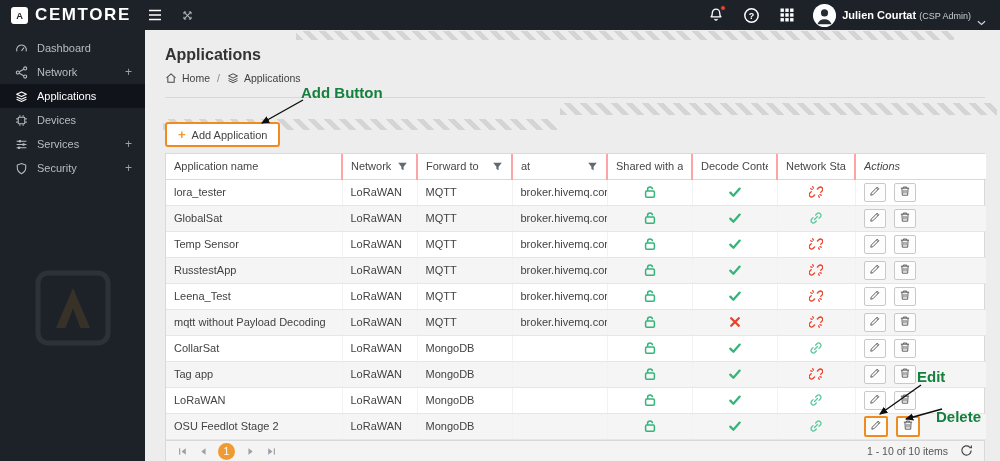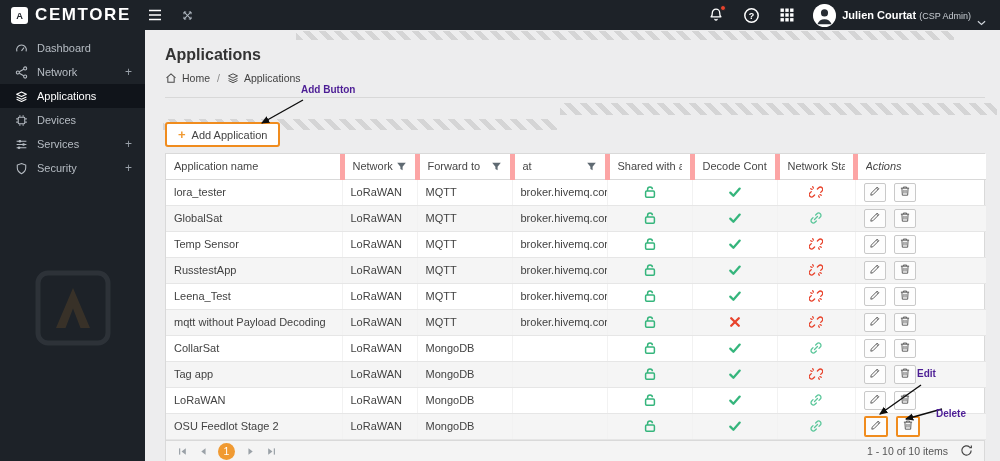--- a/index.html
+++ b/index.html
@@ -50,21 +50,21 @@
   .bc-ic svg{width:12px;height:12px;}
   .bc-sep{color:#888;margin:0 2px;}
 
   .toolbar{margin-top:24px;margin-bottom:6px;position:relative;z-index:2;}
   .add-btn{display:inline-flex;align-items:center;gap:6px;background:#fff;border:2px solid var(--annotation-orange,#f08c1e);border-radius:3px;padding:0 11px;height:25px;font-size:11px;color:#444;cursor:pointer;font-family:inherit;}
   .add-btn .plus{color:var(--accent,#f09a32);font-weight:bold;font-size:13px;}
 
   
   .grid-card{background:#fff;border:1px solid #d9d9d9;position:relative;z-index:2;}
   table{width:100%;border-collapse:collapse;table-layout:fixed;font-size:11px;color:#424242;}
-  th{height:25px;font-weight:normal;text-align:left;padding:0 8px;border-bottom:1px solid #d9d9d9;border-right:5px solid #fca5a5;background:#fff;color:#474747;}
+  th{height:25px;font-weight:normal;text-align:left;padding:0 8px;border-bottom:1px solid #d9d9d9;border-right:2px solid #fca5a5;background:#fff;color:#474747;}
   th:last-child{border-right:none;font-style:italic;}
   .th-inner{display:flex;align-items:center;justify-content:space-between;white-space:nowrap;overflow:hidden;}
   .funnel{width:11px;height:11px;display:inline-flex;color:#5f6a72;cursor:pointer;flex:0 0 auto;}
   .funnel svg{width:11px;height:11px;}
   td{height:26px;padding:0 8px;border-bottom:1px solid #e6e6e6;border-right:1px solid #f2f2f2;white-space:nowrap;overflow:hidden;}
   td:last-child{border-right:none;}
   tbody tr:nth-child(even) td{background:#f5f5f5;}
   .icon-cell{text-align:center;}
   .cell-ic{display:inline-flex;vertical-align:middle;}
   .cell-ic svg{width:14px;height:14px;}
@@ -82,21 +82,21 @@
   .pg-current{width:17px;height:17px;border-radius:50%;background:var(--accent,#f09a32);color:#fff;font-size:10.5px;display:inline-flex;align-items:center;justify-content:center;margin:0 4px;cursor:pointer;}
   .pager-right{margin-left:auto;display:flex;align-items:center;gap:12px;font-size:10.5px;color:#555;padding-right:4px;}
   .refresh-btn{background:none;border:none;cursor:pointer;color:#444;width:14px;height:14px;display:inline-flex;padding:0;}
   .refresh-btn svg{width:13px;height:13px;}
 
   
   .stripes{position:absolute;background:repeating-linear-gradient(45deg, rgba(150,150,150,.28) 0 5px, rgba(0,0,0,0) 5px 11px);z-index:1;}
   #stripe-a{left:296px;top:31px;width:658px;height:9px;}
   #stripe-b{left:560px;top:103px;width:437px;height:12px;}
   #stripe-c{left:163px;top:119px;width:394px;height:11px;}
-  .ann-label{position:absolute;font-size:10px;font-weight:bold;color:#4c1d95;z-index:30;white-space:nowrap;}
+  .ann-label{position:absolute;font-size:15px;font-weight:bold;color:#15803d;z-index:30;white-space:nowrap;}
   #ann-add{left:301px;top:84px;}
   #ann-edit{left:917px;top:368px;}
   #ann-delete{left:936px;top:408px;text-align:center;}
   .ann-arrows{position:absolute;left:0;top:0;width:1000px;height:461px;pointer-events:none;z-index:29;}
   .ann-arrows line{stroke:#0d0d0d;stroke-width:1.4;}
 </style>
 </head>
 <body>
 
 <header class="topbar">

